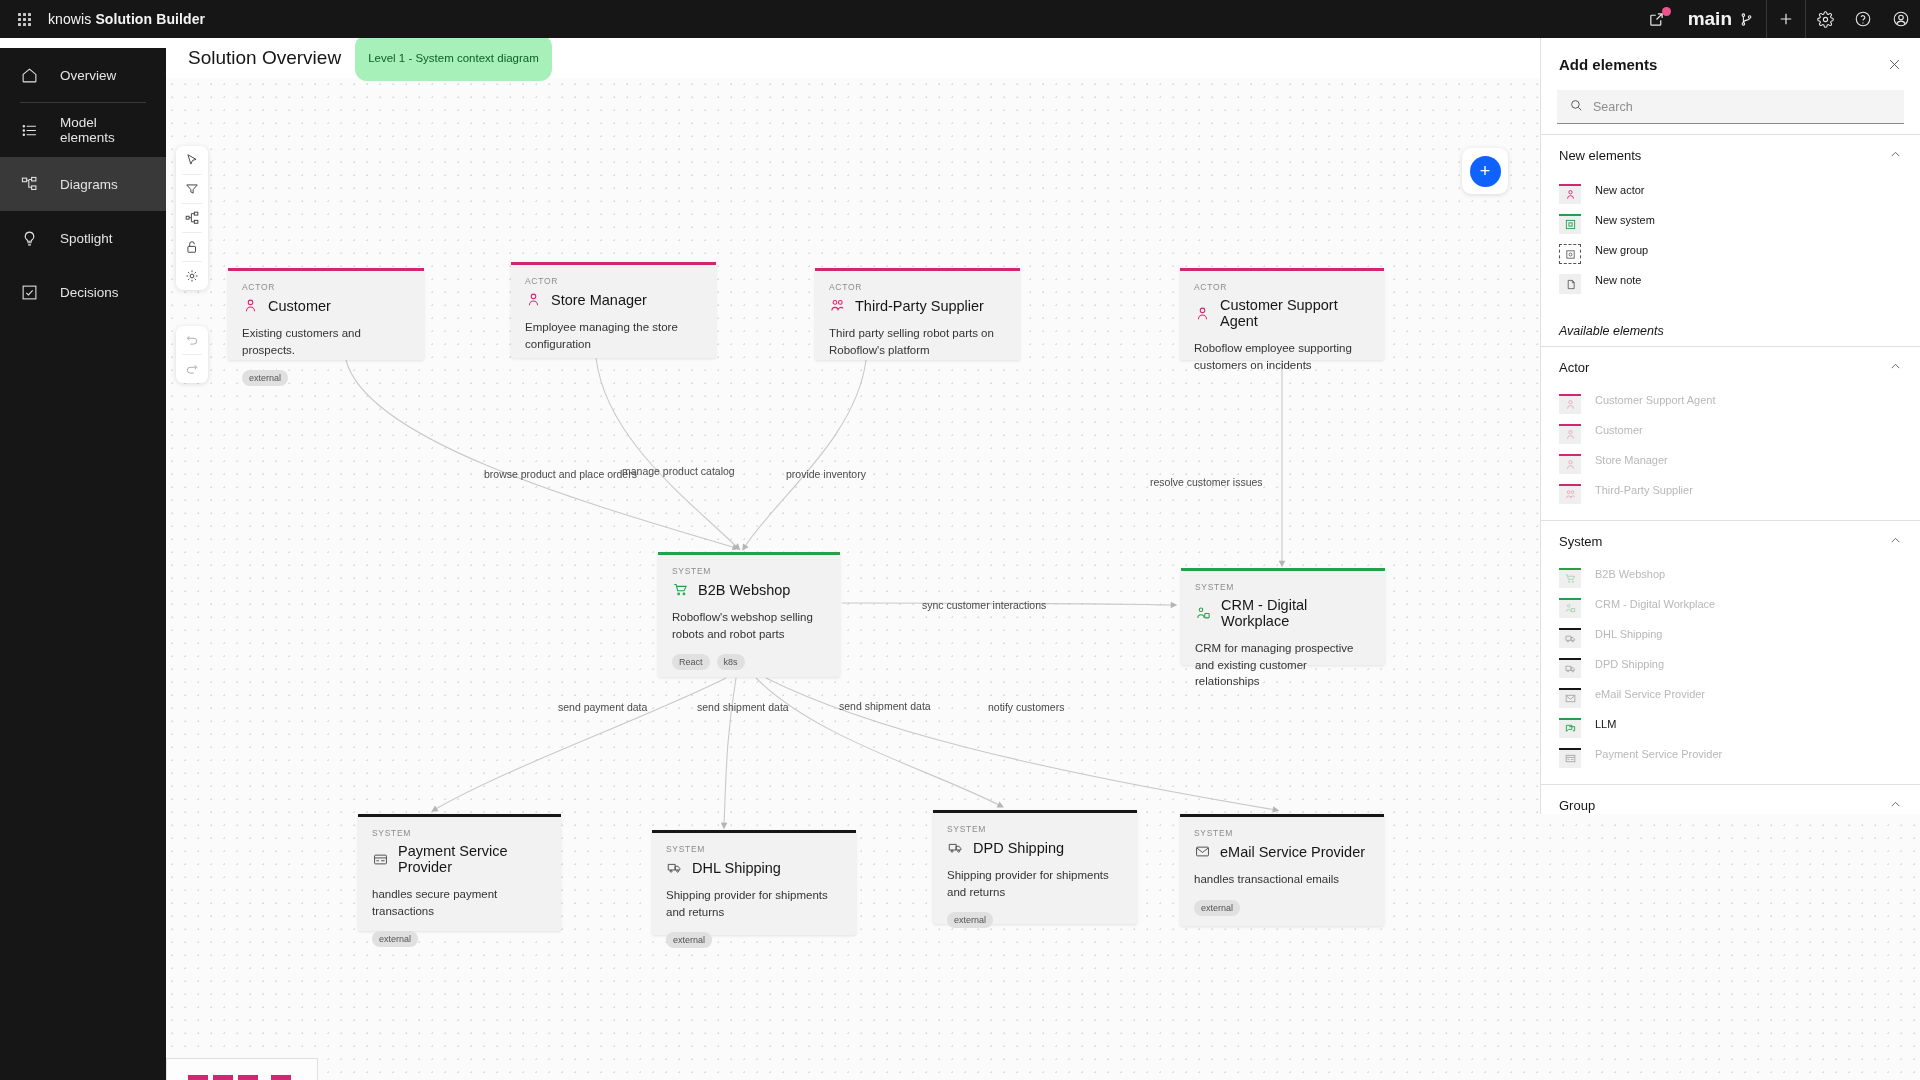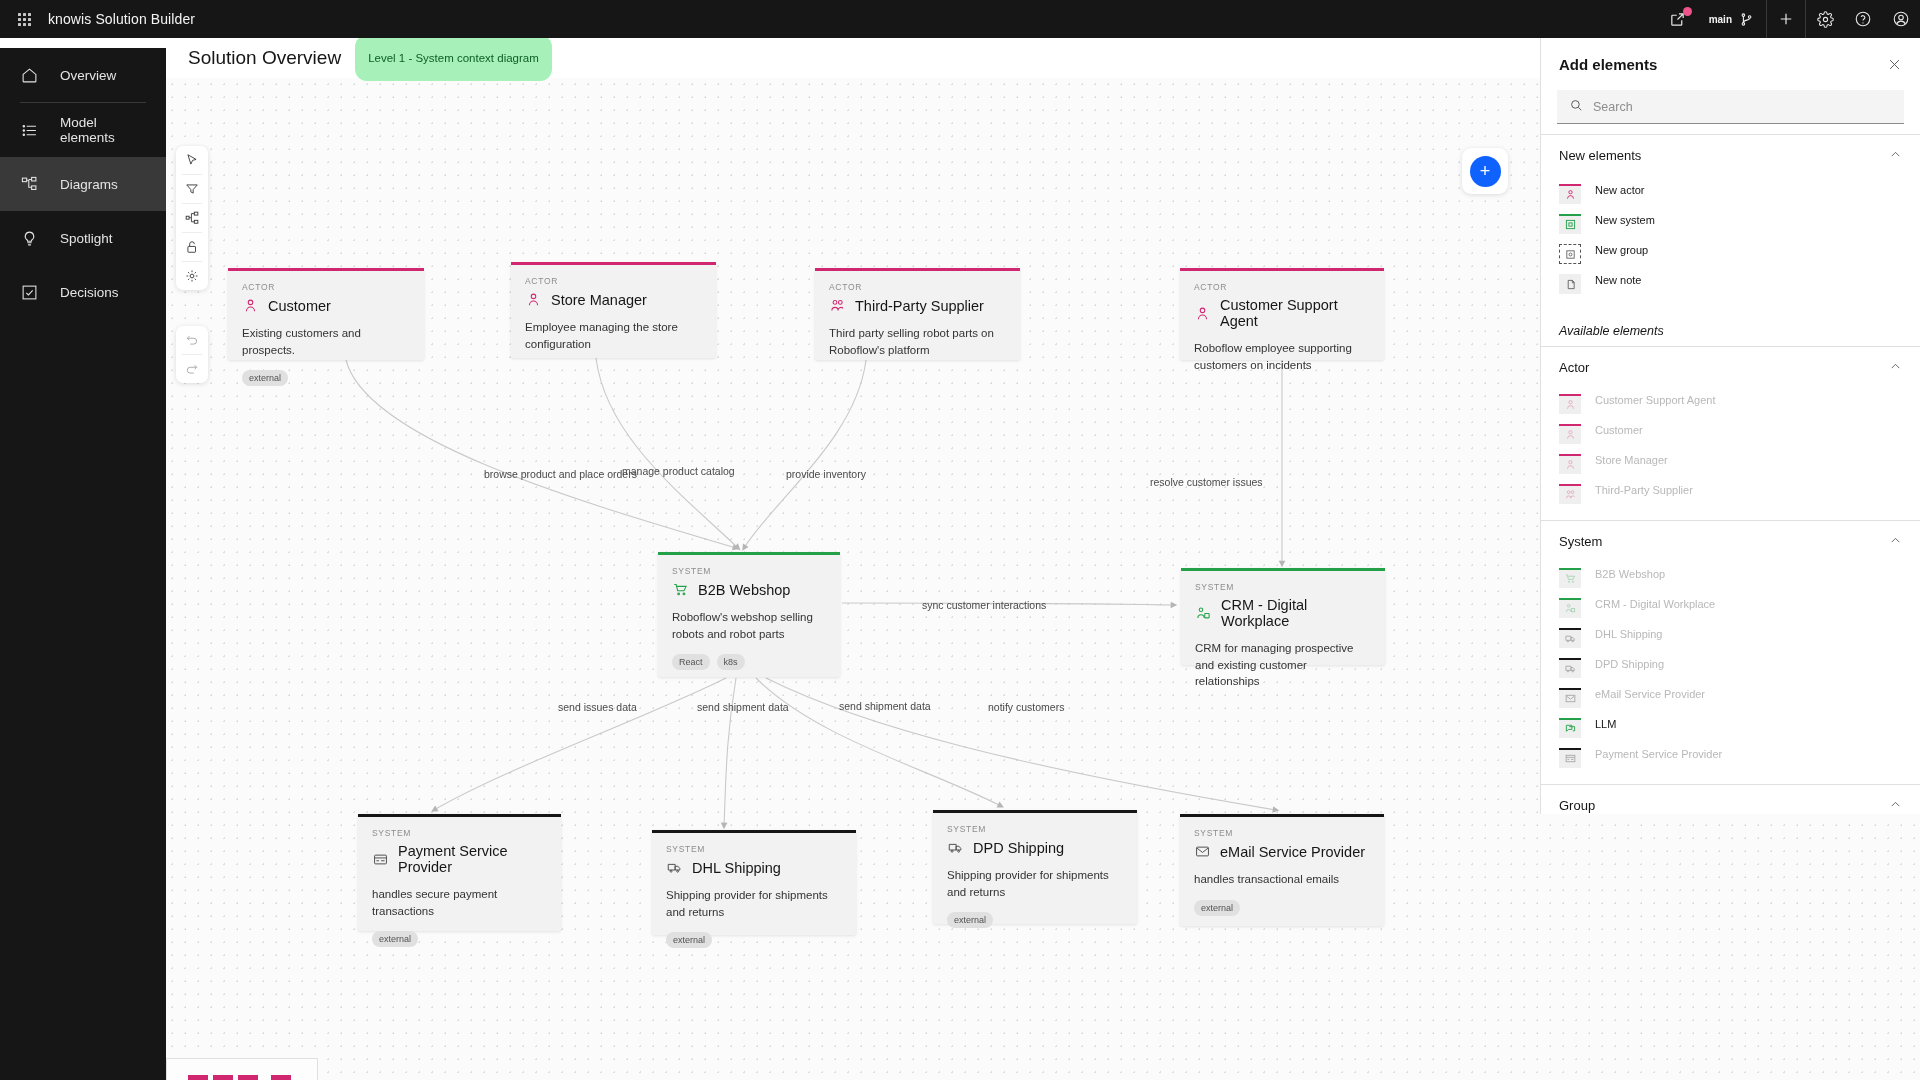--- a/index.html
+++ b/index.html
@@ -12,29 +12,29 @@
   
   .topbar {
     position: absolute; top: 0; left: 0; width: 1920px; height: 38px;
     background: #161616; display: flex; align-items: center;
     color: #f4f4f4; z-index: 40;
   }
   .grid-icon { width: 48px; height: 38px; display: flex; align-items: center; justify-content: center; }
   .grid-dots { display: grid; grid-template-columns: repeat(3, 3px); grid-template-rows: repeat(3, 3px); gap: 2px; }
   .grid-dots i { display: block; width: 3px; height: 3px; background: #c6c6c6; border-radius: 0.5px; }
   .brand { font-size: 14px; letter-spacing: .1px; color: #f4f4f4; }
-  .brand b { font-weight: 400; }
+  .brand b { font-weight: 700; }
   .topbar-right { margin-left: auto; display: flex; align-items: center; height: 38px; }
   .tb-btn {
     height: 38px; min-width: 38px; display: flex; align-items: center; justify-content: center;
     color: #e8e8e8; position: relative; padding: 0 9px;
   }
   .tb-sep { width: 1px; height: 38px; background: #393939; }
   .branch-group { display: flex; align-items: center; gap: 7px; padding: 0 12px; height: 38px; }
-  .branch-label { font-size: 10px; font-weight: 600; color: #f4f4f4; }
+  .branch-label { font-size: 19px; font-weight: 600; color: #f4f4f4; }
   .notif-dot {
     position: absolute; top: 7px; right: 5px; width: 9px; height: 9px;
     border-radius: 50%; background: #ee538b;
   }
 
   
   .leftnav {
     position: absolute; top: 48px; left: 0; width: 166px; height: 1042px;
     background: #161616; z-index: 30;
   }
@@ -384,21 +384,21 @@
         <path d="M590,600 C650,660 760,690 835,728"></path>
         <path d="M600,600 C700,650 860,690 1110,732"></path>
       </g>
     </svg>
 
     <div class="edge-label" style="left:318px;top:390px">browse product and place orders</div>
     <div class="edge-label" style="left:456px;top:387px">manage product catalog</div>
     <div class="edge-label" style="left:620px;top:390px">provide inventory</div>
     <div class="edge-label" style="left:984px;top:398px">resolve customer issues</div>
     <div class="edge-label" style="left:756px;top:521px">sync customer interactions</div>
-    <div class="edge-label" style="left:392px;top:623px">send issues data</div>
+    <div class="edge-label" style="left:392px;top:623px">send payment data</div>
     <div class="edge-label" style="left:531px;top:623px">send shipment data</div>
     <div class="edge-label" style="left:673px;top:622px">send shipment data</div>
     <div class="edge-label" style="left:822px;top:623px">notify customers</div>
 
     <div class="node actor" style="left:62px;top:190px;width:196px;height:92px">
       <div class="topbar-line"></div>
       <div class="node-kind">ACTOR</div>
       <div class="node-title-row">
         <span class="node-icon">
           <svg width="15" height="15" viewBox="0 0 24 24" fill="none" stroke="currentColor" stroke-width="1.7">

